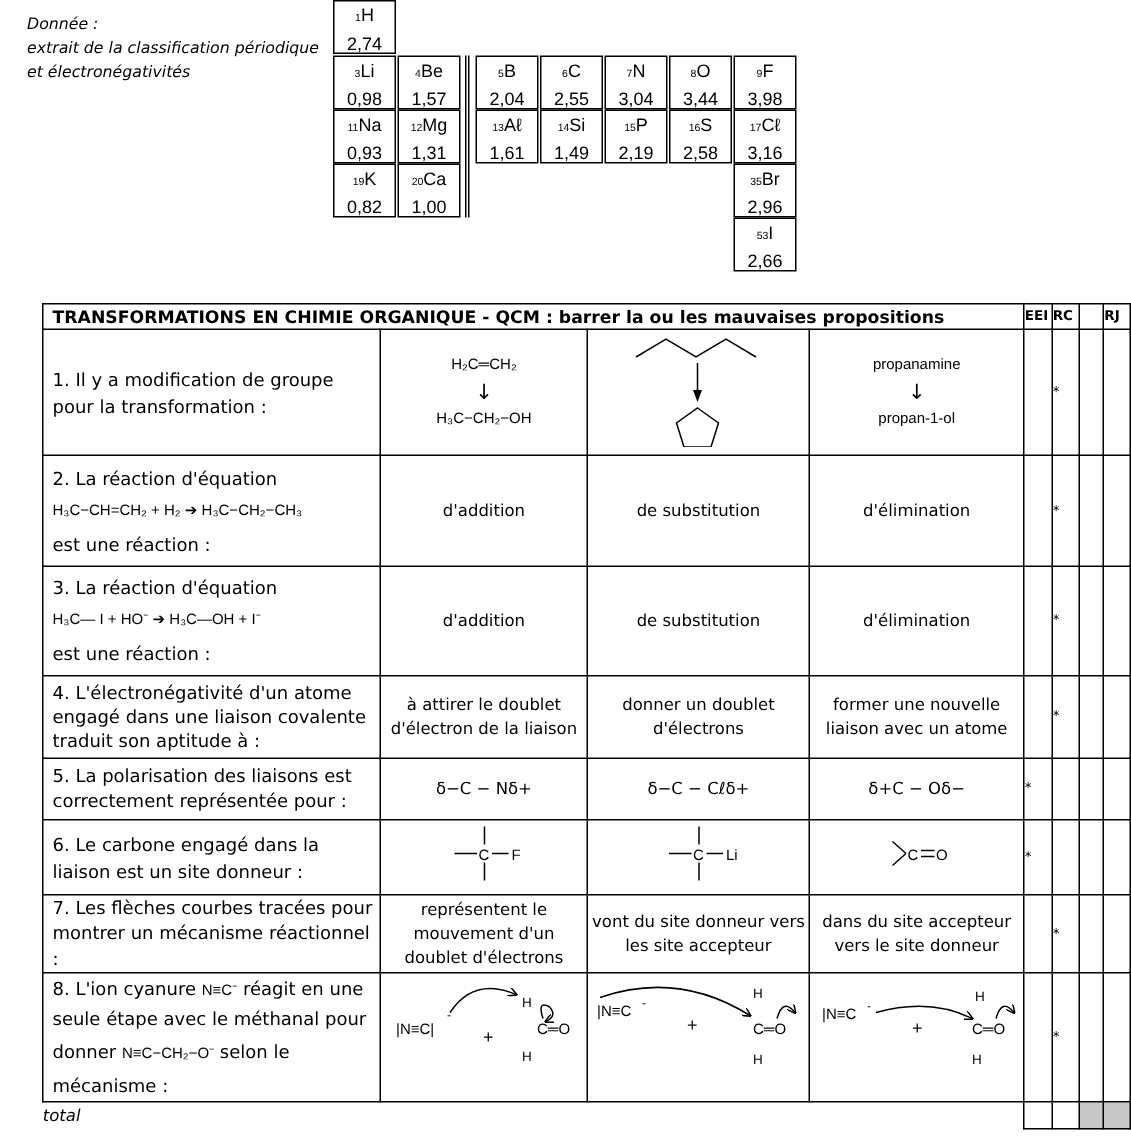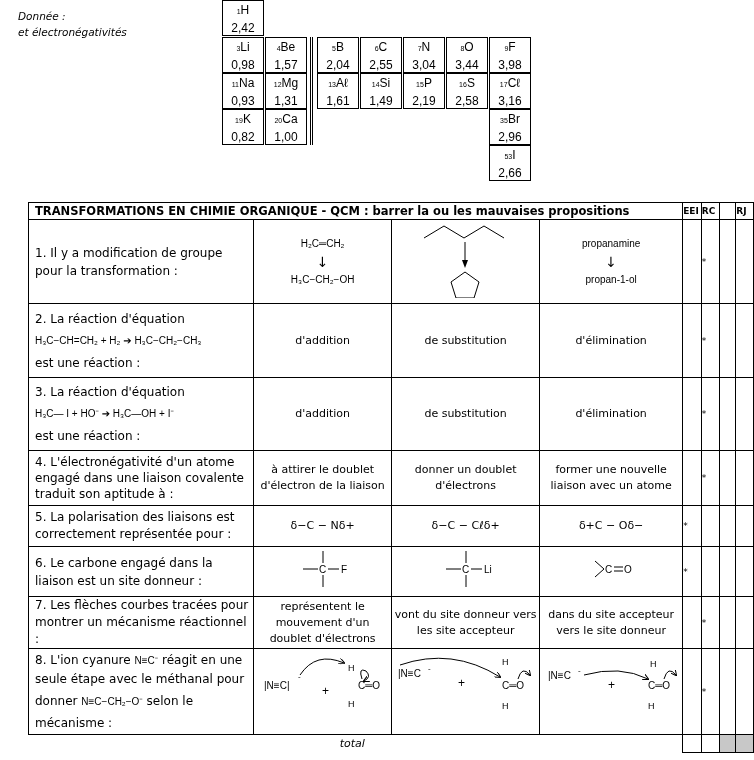--- a/index.html
+++ b/index.html
@@ -17,35 +17,36 @@
   .qcm td { border:1px solid #000; padding:0; vertical-align:middle; }
   .qcm .hdr td { height:16px; }
   .hdr-title { font-weight:bold; font-size:11.5px; padding-left:6px !important; white-space:nowrap; }
   .hdr-col { font-weight:bold; font-size:8px; text-align:center; }
   .q { width:228px; font-size:12px; line-height:18px; padding-left:6px !important; }
   .opt { text-align:center; font-size:11px; line-height:16px; }
   .o1 { width:137px; } .o2 { width:147px; } .o3 { width:142px; }
   .sm { width:18px; text-align:left; font-size:9px; }
   .eq { font-family:"Liberation Sans", sans-serif; font-size:10px; }
   .gray { background:#c8c8c8; }
-  .tot-label { border:none !important; text-align:center; font-style:italic; font-size:11px; padding-right:6px !important; }
+  .tot-label { border:none !important; text-align:left; font-style:italic; font-size:11px; padding-right:6px !important; }
   svg text { font-family:"Liberation Sans", sans-serif; }
 </style>
 </head>
 <body>
 
 <div class="given">
   <div>Donnée :</div>
+  <div>extrait de la classification périodique</div>
   <div>et électronégativités</div>
 </div>
 
 <div class="pt" id="pt">
     <div class="cell" style="left: 0px; top: 0px;">
       <span class="sym"><sub>1</sub><span>H</span></span>
-      <span class="sym">2,42</span>
+      <span class="sym">2,74</span>
     </div>
     <div class="cell" style="left: 0px; top: 37px;">
       <span class="sym"><sub>3</sub><span>Li</span></span>
       <span class="sym">0,98</span>
     </div>
     <div class="cell" style="left: 43px; top: 37px;">
       <span class="sym"><sub>4</sub><span>Be</span></span>
       <span class="sym">1,57</span>
     </div>
     <div class="cell" style="left: 95px; top: 37px;">

